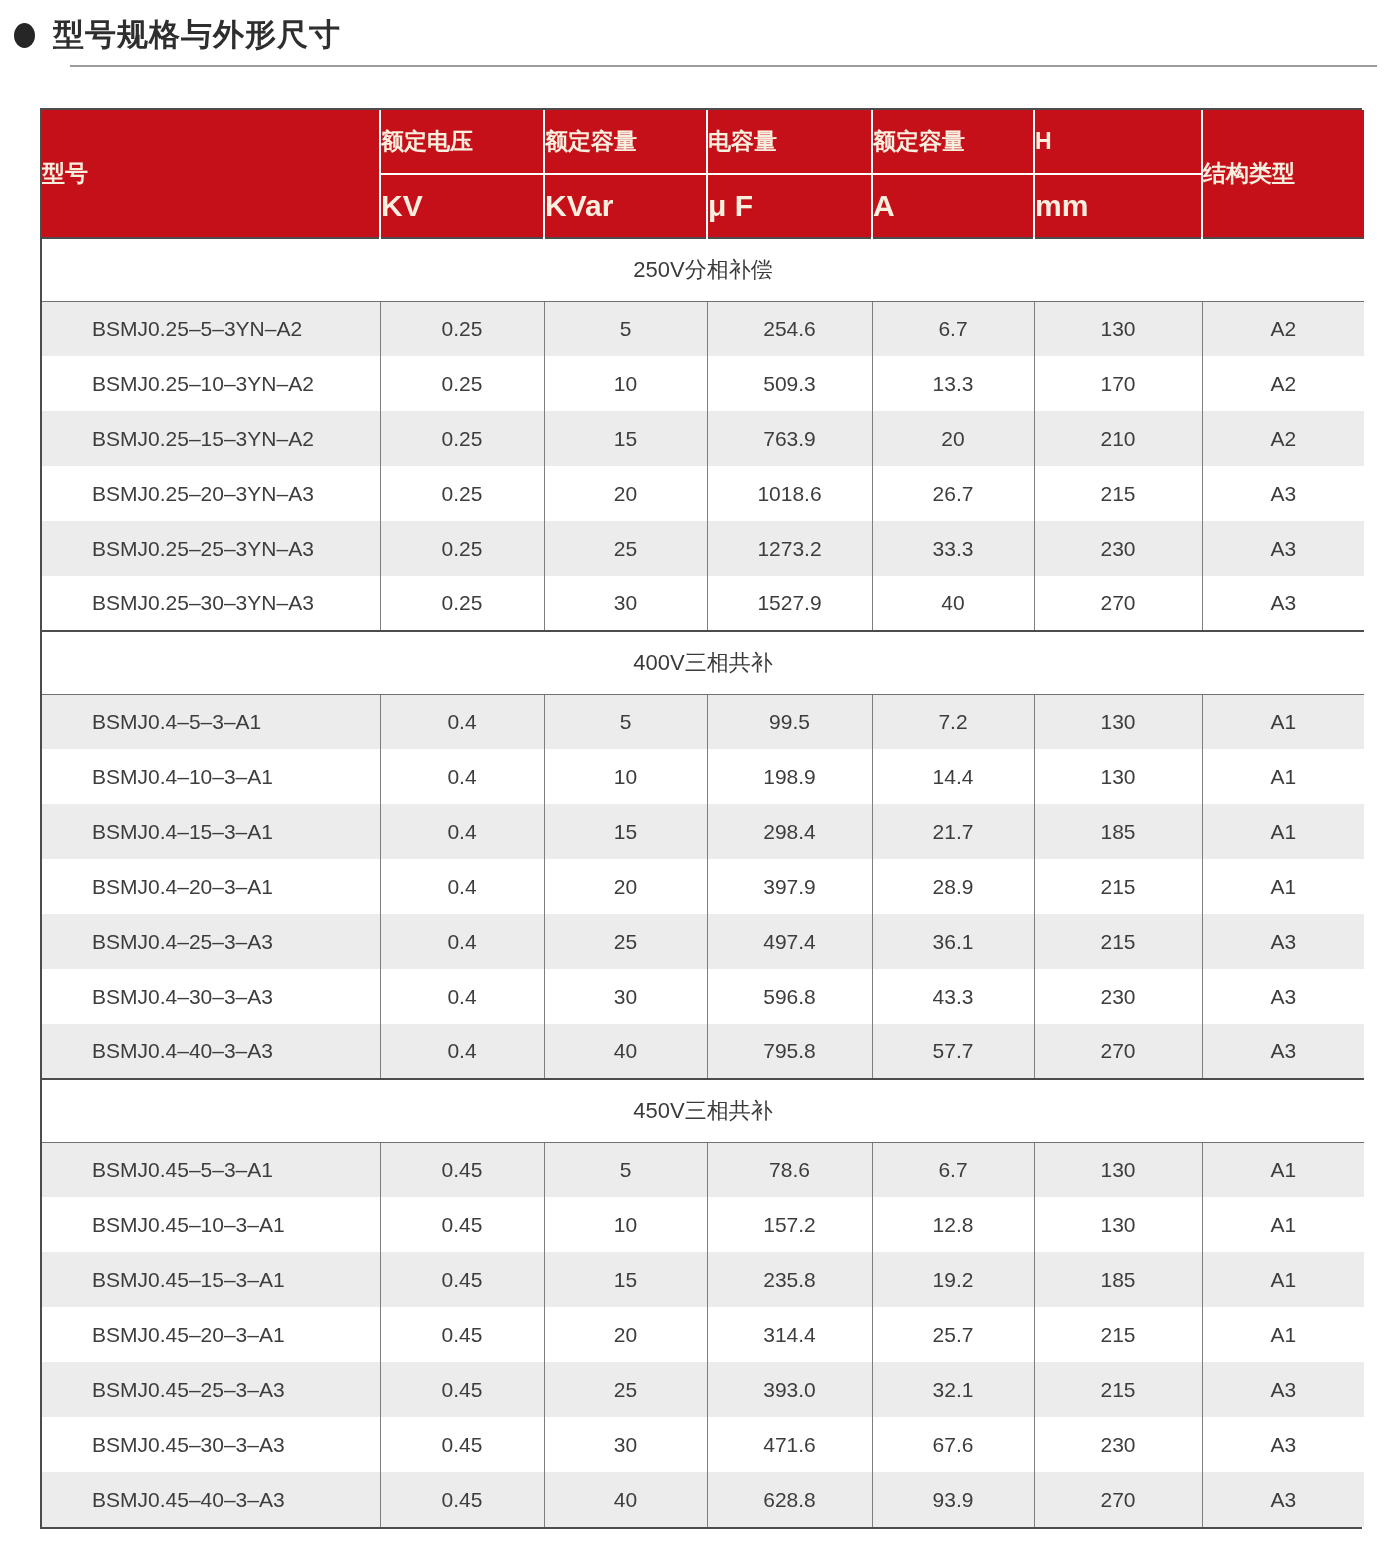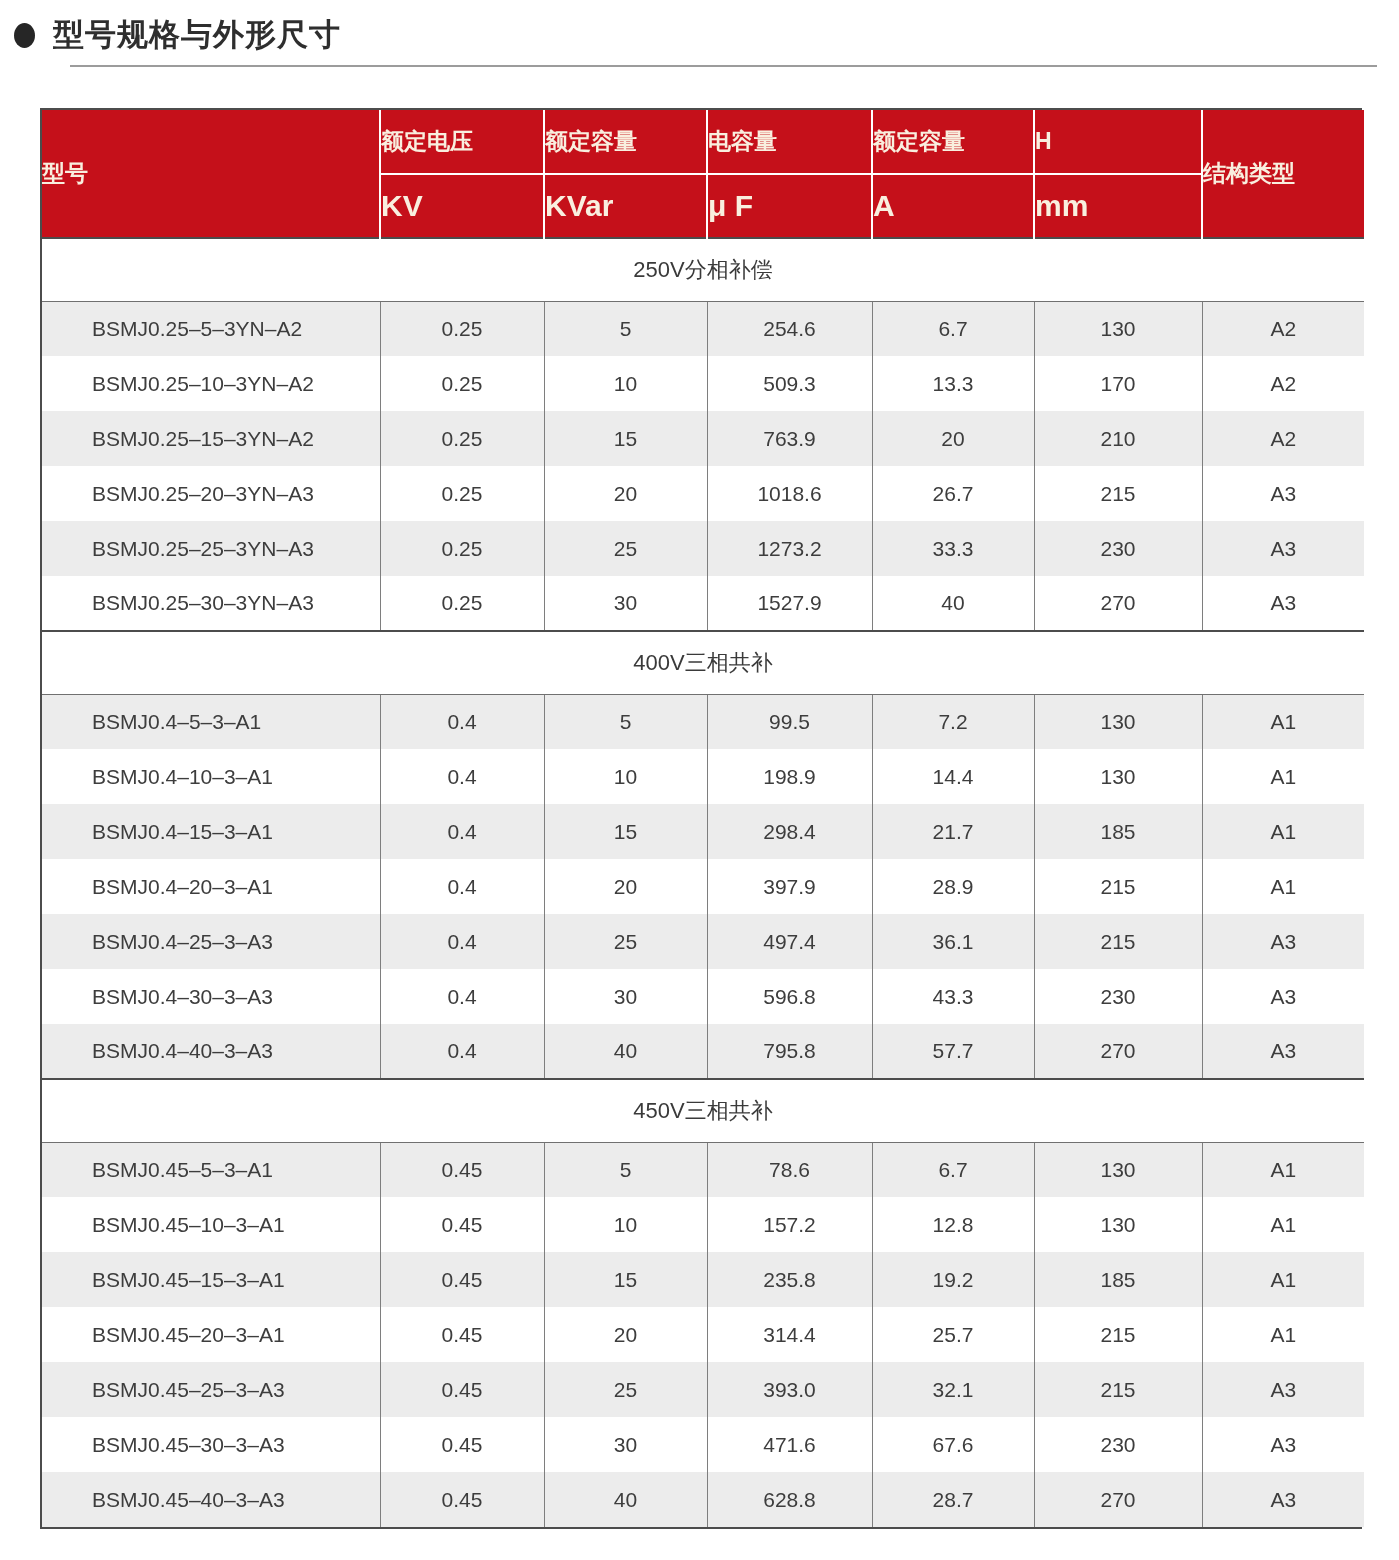--- a/index.html
+++ b/index.html
@@ -264,19 +264,19 @@
           <td>471.6</td>
           <td>67.6</td>
           <td>230</td>
           <td>A3</td>
         </tr>
         <tr class="data-row alt">
           <td class="model">BSMJ0.45–40–3–A3</td>
           <td>0.45</td>
           <td>40</td>
           <td>628.8</td>
-          <td>28.7</td>
+          <td>93.9</td>
           <td>270</td>
           <td>A3</td>
         </tr>
       </tbody>
   </table>
 </div>
 
 </body></html>

